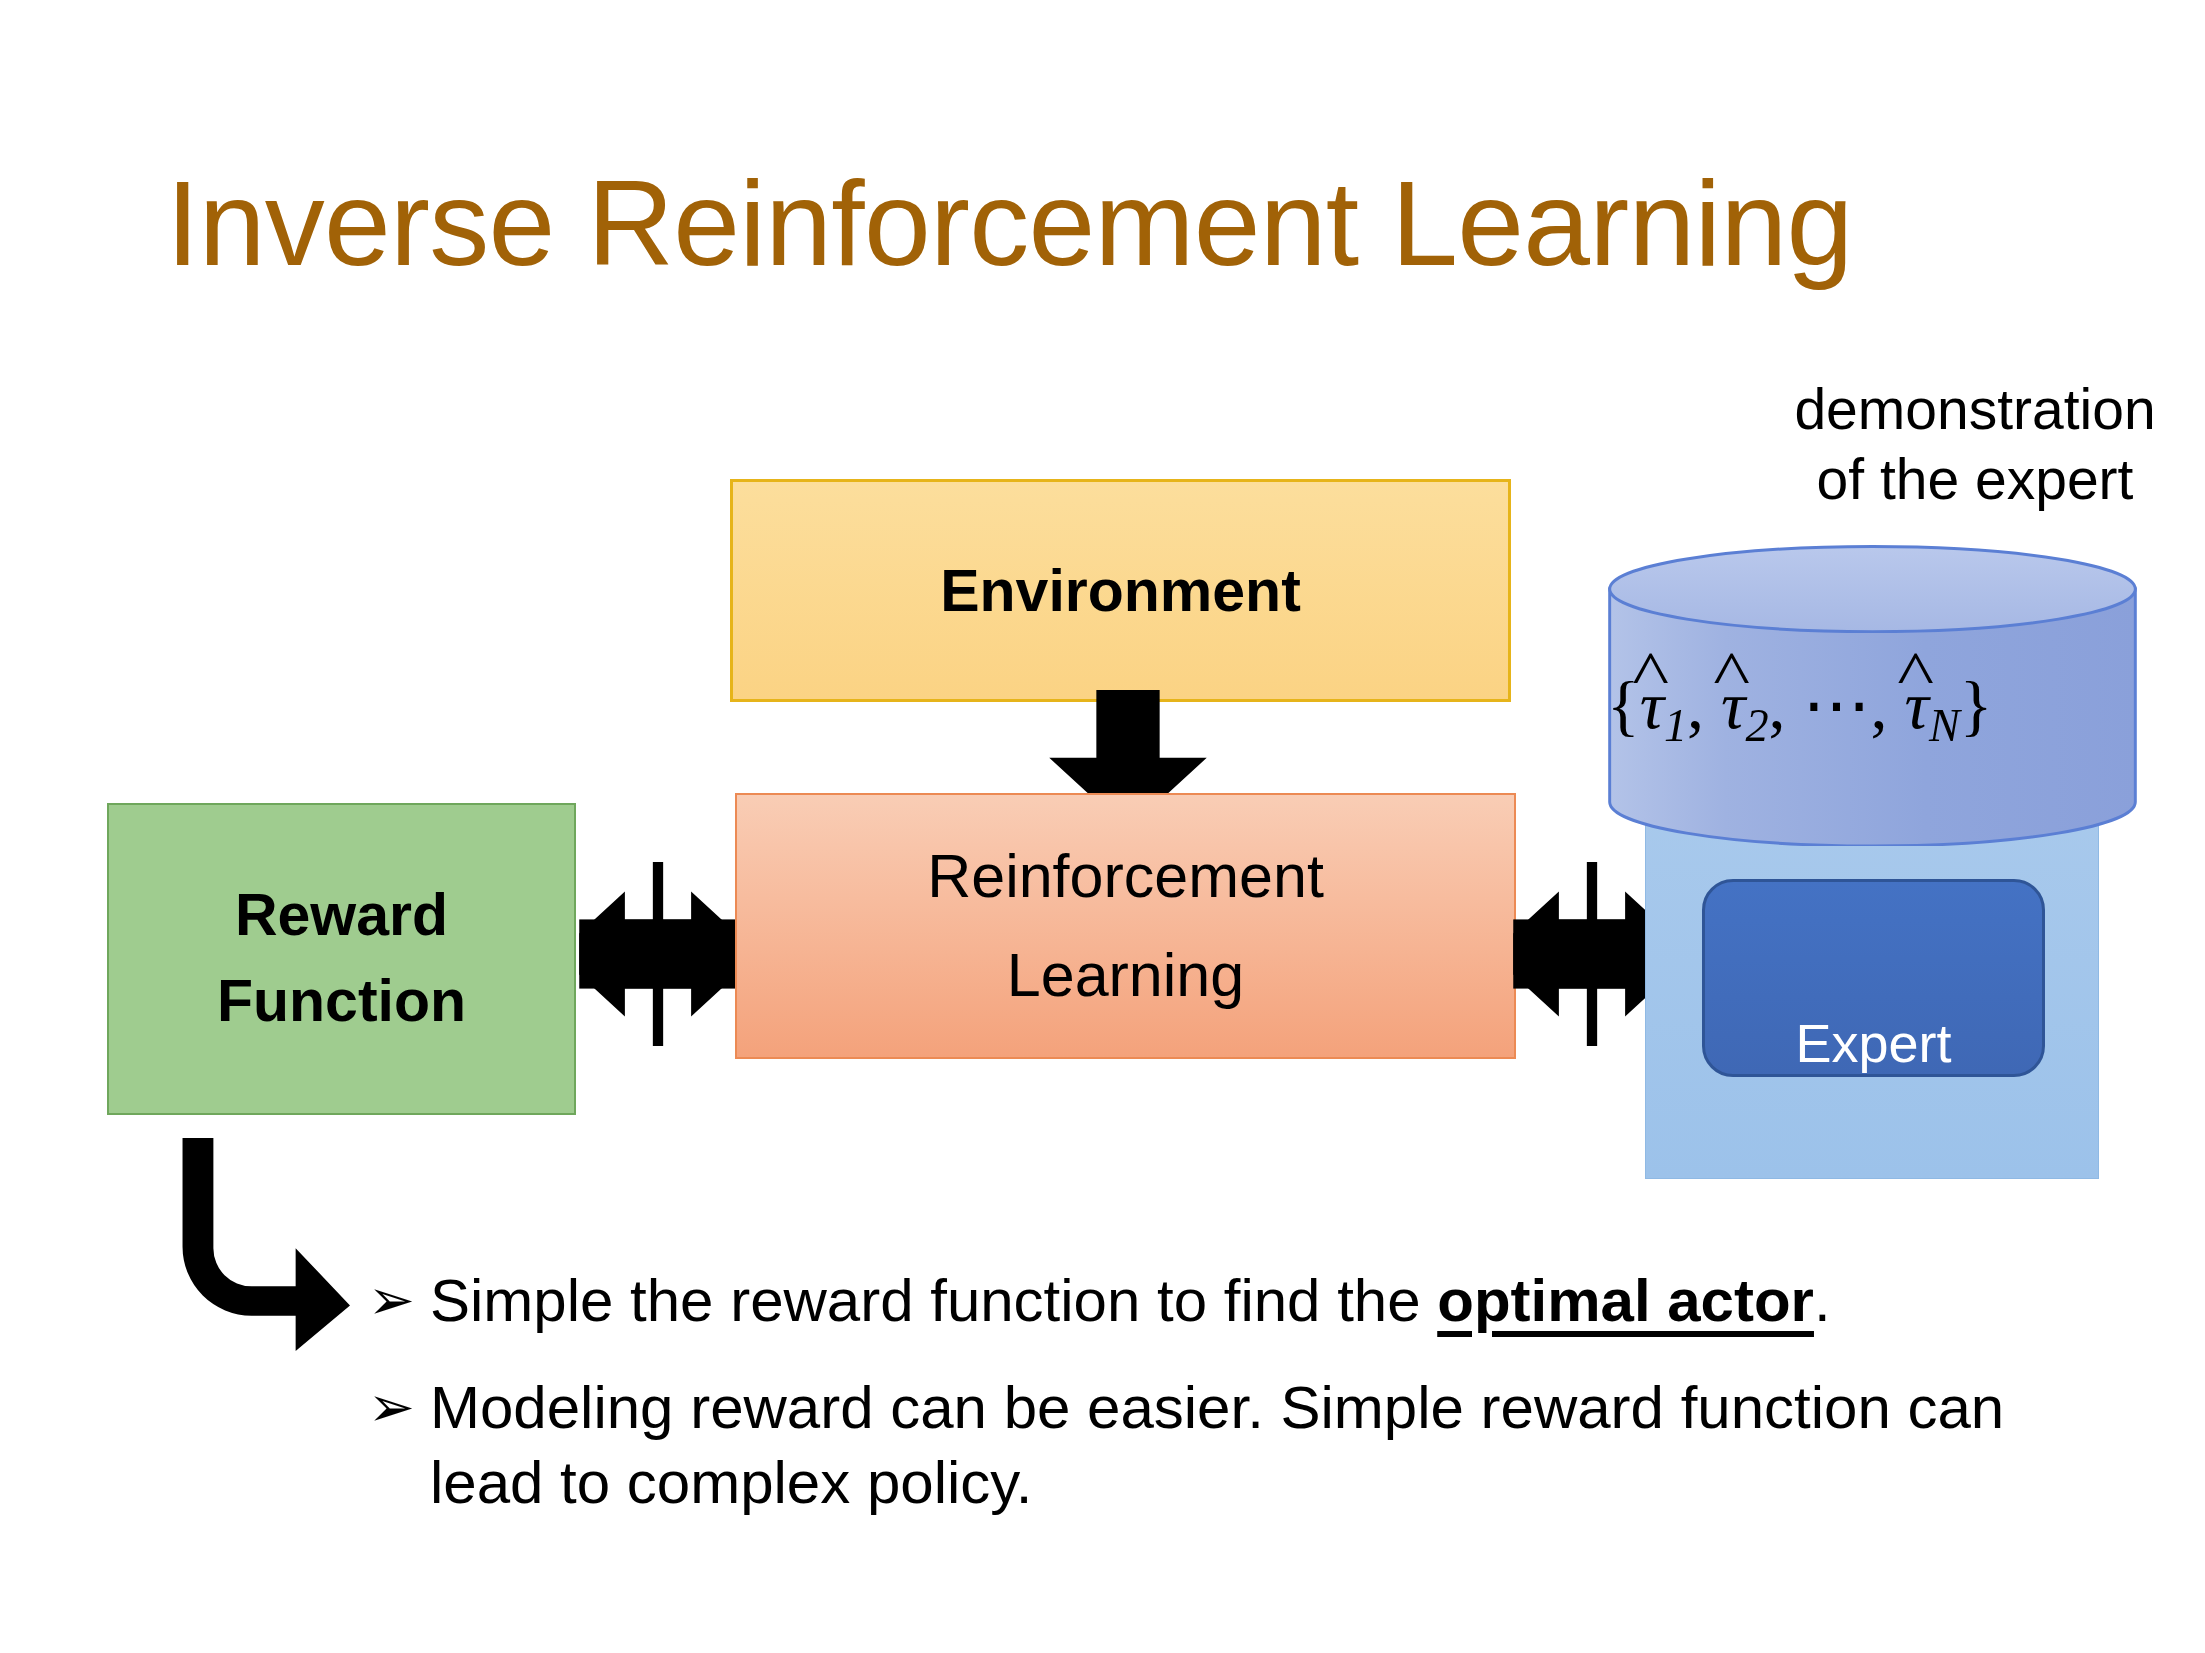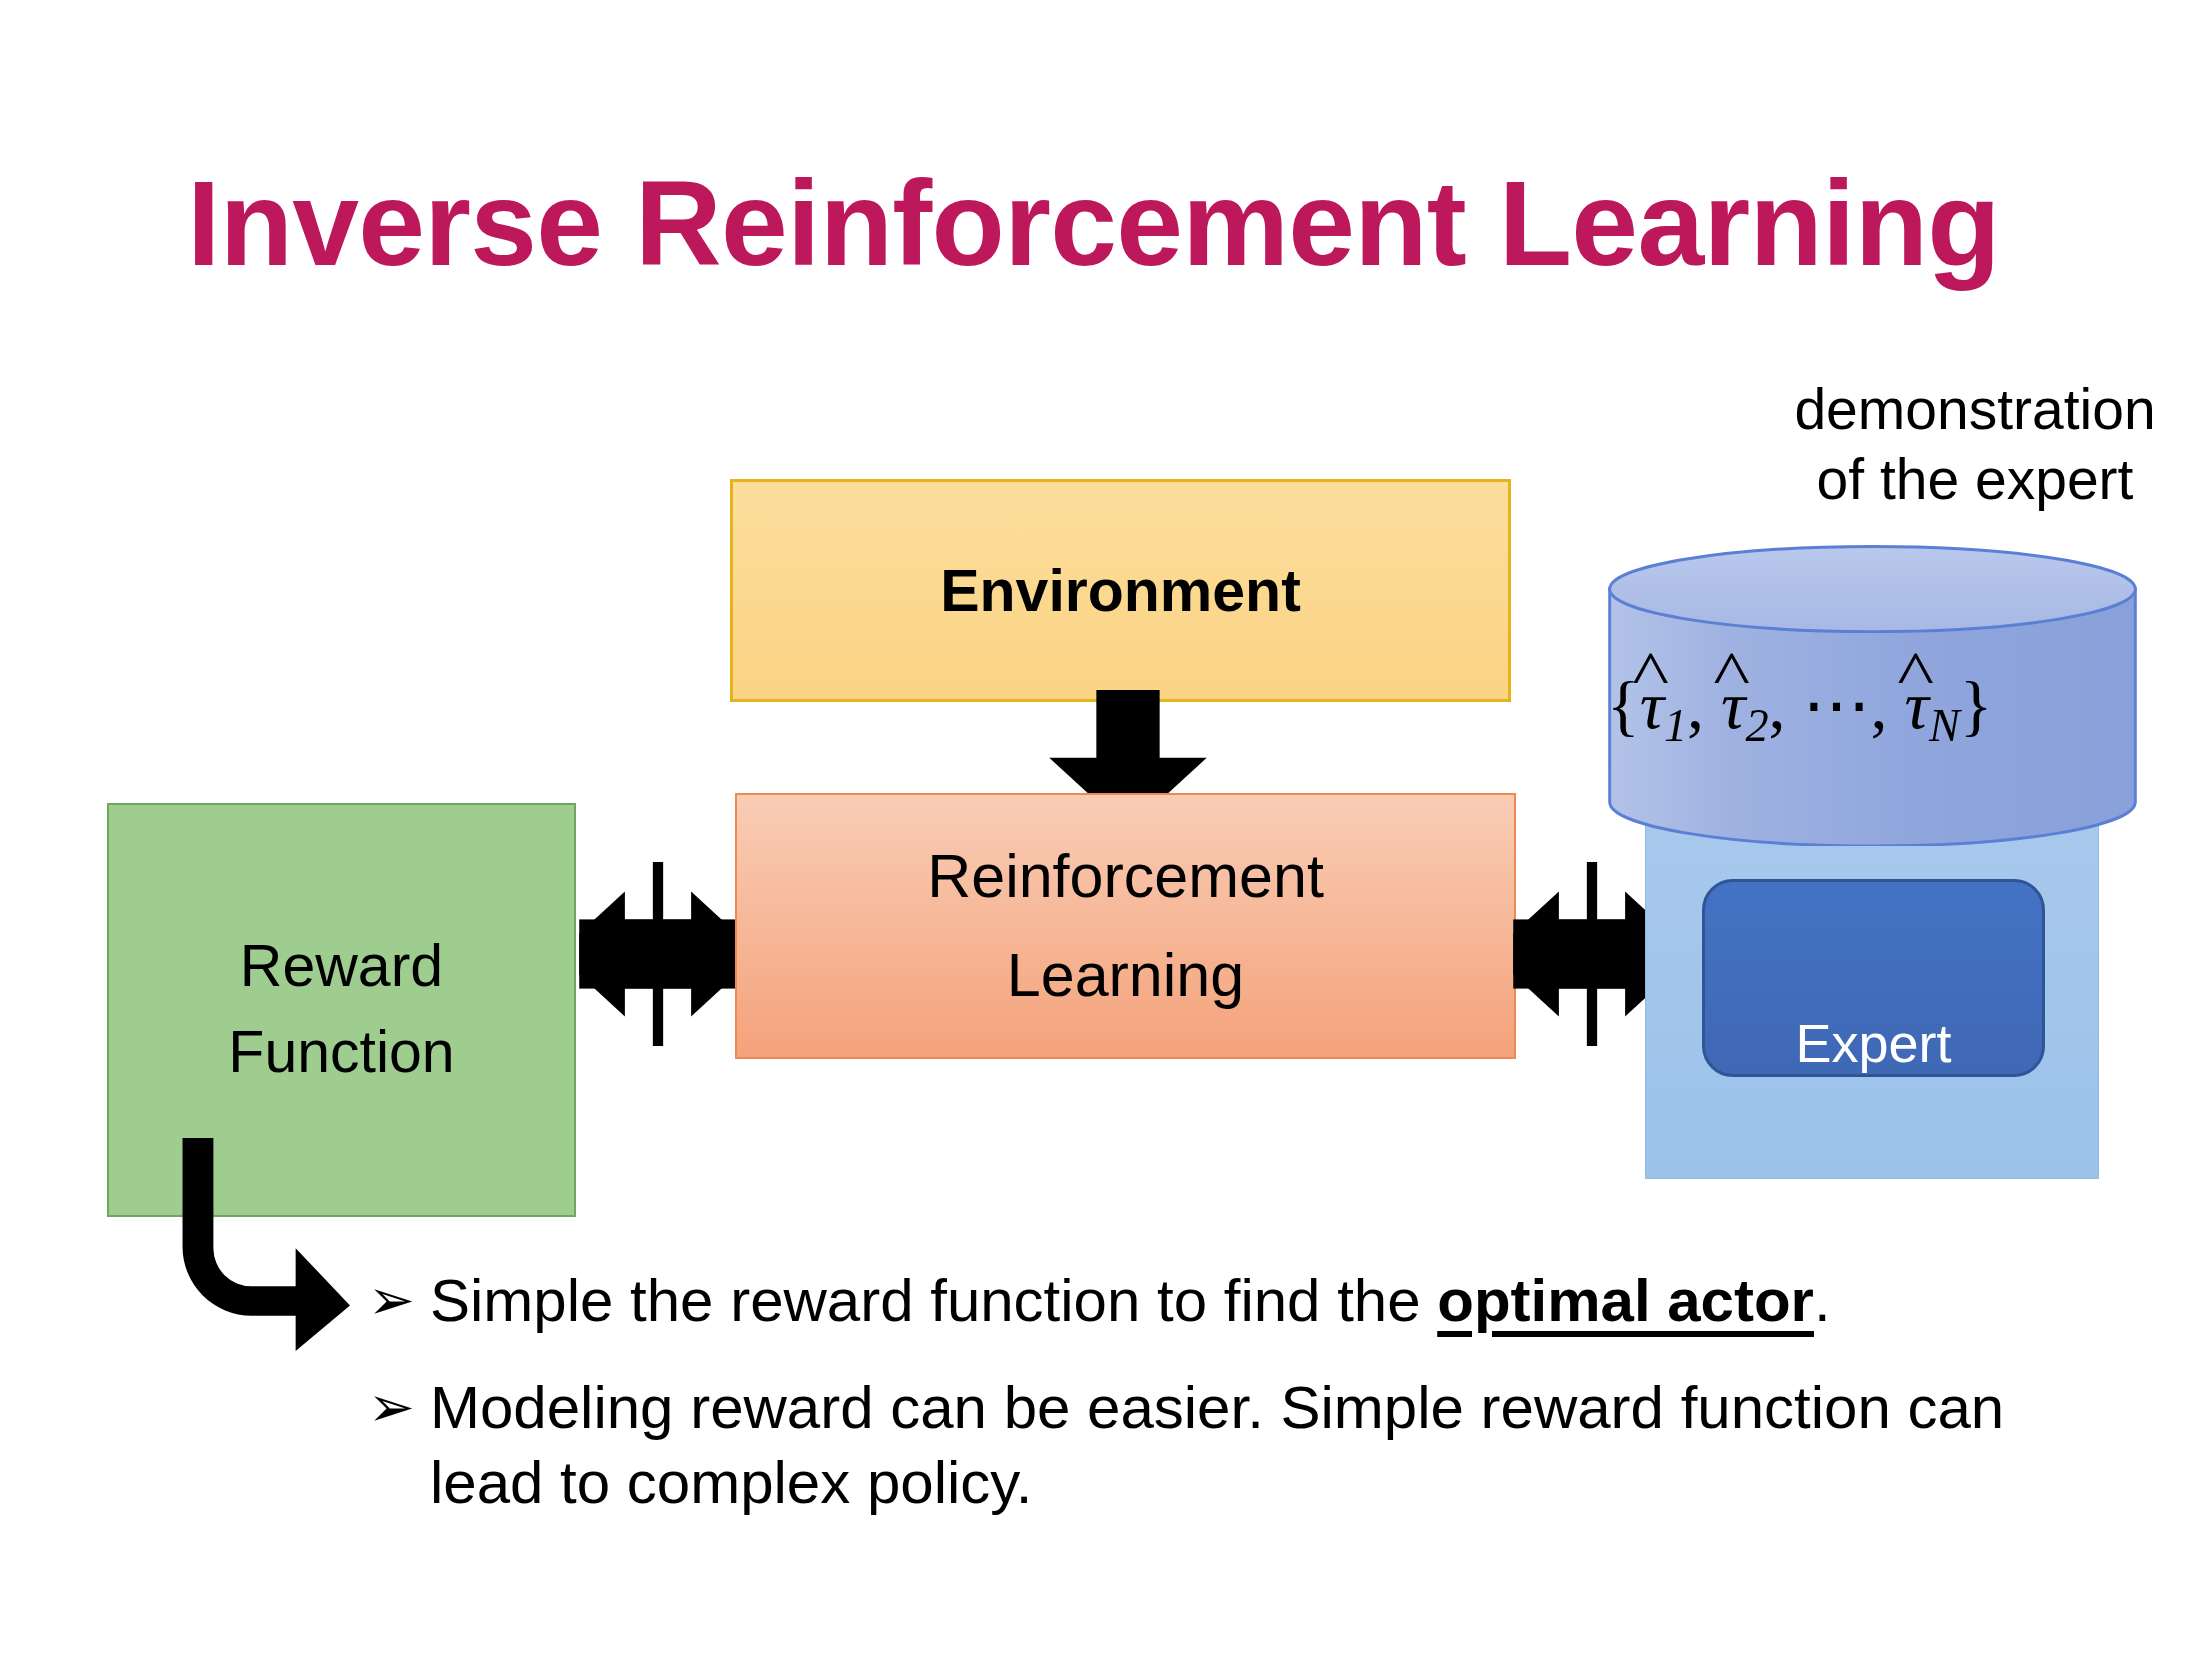--- a/index.html
+++ b/index.html
@@ -15,26 +15,26 @@
     position: relative;
     width: 2205px;
     height: 1654px;
     background: #ffffff;
     overflow: hidden;
   }
 
   
   .slide-title {
     position: absolute;
-    left: 187px;
+    left: 166px;
     top: 163px;
     font-size: 120px;
     line-height: 1.0;
-    color: #be185d;
-    font-weight: 700;
+    color: #a16207;
+    font-weight: 400;
     letter-spacing: -0.7px;
     white-space: nowrap;
   }
 
   
   .boxlabel {
     position: absolute;
     display: flex;
     align-items: center;
     justify-content: center;
@@ -65,25 +65,26 @@
     border: 2.9px solid #EC8A54;
     font-size: 61px;
     line-height: 1.62;
   }
 
   
   #reward-box {
     left: 107px;
     top: 803px;
     width: 469px;
-    height: 414px;
+    height: 312px;
     background: #9FCC8F;
     border: 2.2px solid #6FA75C;
     font-size: 59px;
     line-height: 1.45;
+    font-weight: bold;
   }
 
   
   #demo-label {
     position: absolute;
     left: 1740px;
     top: 375px;
     width: 470px;
     text-align: center;
     font-size: 57px;

